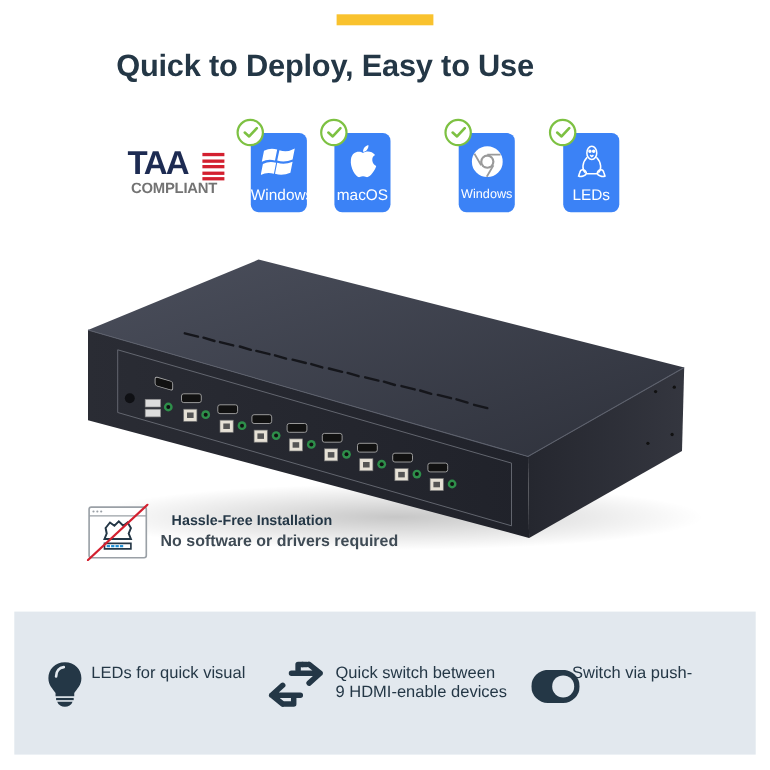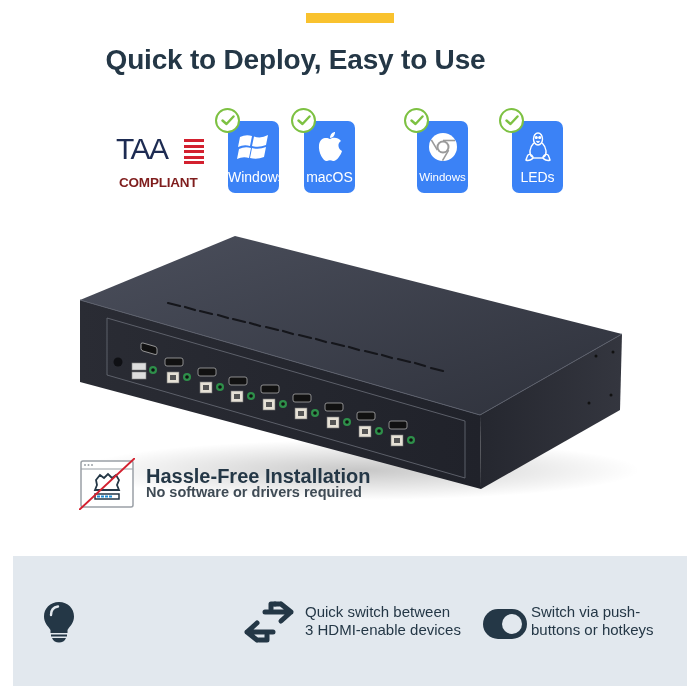--- a/index.html
+++ b/index.html
@@ -5,39 +5,39 @@
   * { box-sizing: border-box; margin: 0; padding: 0; }
   html, body { width: 700px; height: 700px; background: #ffffff; overflow: hidden; }
   body { position: relative; font-family: "Liberation Sans", "DejaVu Sans", sans-serif; color: #243746; }
 
   .accent-bar { position: absolute; left: 306px; top: 13px; width: 88px; height: 10px; background: #f9c22e; }
   .headline { position: absolute; left: 0; top: 44px; width: 591px; text-align: center;
               font-size: 28px; font-weight: bold; color: #243746; letter-spacing: -0.2px; }
 
   
   .taa { position: absolute; left: 116px; top: 134px; width: 92px; height: 50px; }
-  .taa-word { position: absolute; left: 0; top: 0; font-size: 30px; font-weight: normal; color: #1d2b52; letter-spacing: -1.5px; line-height: 30px; }
+  .taa-word { position: absolute; left: 0; top: 0; font-size: 30px; font-weight: bold; color: #1d2b52; letter-spacing: -1.5px; line-height: 30px; }
   .taa-stripes { position: absolute; left: 68px; top: 5px; width: 20px; height: 25px; }
   .taa-stripes div { height: 3px; background: #d3202f; margin-bottom: 2.5px; }
-  .taa-sub { position: absolute; left: 3px; top: 42px; font-size: 13.5px; font-weight: bold; color: #7f1d1d; letter-spacing: -0.2px; line-height: 14px; text-align: right; }
+  .taa-sub { position: absolute; left: 3px; top: 30px; font-size: 13.5px; font-weight: bold; color: #737373; letter-spacing: -0.2px; line-height: 14px; text-align: right; }
 
   
   .os-tile { position: absolute; top: 121px; width: 51px; height: 72px; background: #3b82f6; border-radius: 7px; padding-left: 36px; }
   .os-icon { position: absolute; left: 0; top: 10px; width: 100%; height: 32px; display: flex; justify-content: center; align-items: center; }
   .os-label { position: absolute; left: 0; bottom: 8px; width: 100%; text-align: center; color: #ffffff; font-size: 14px; }
   .os-label.small { font-size: 11.5px; bottom: 10px; }
   .check { position: absolute; top: -13px; left: -13px; width: 25px; height: 25px; border-radius: 50%;
            background: #ffffff; border: 2.5px solid #7dc142; display: flex; justify-content: center; align-items: center; }
 
   
   .device { position: absolute; left: 0; top: 0; width: 700px; height: 520px; pointer-events: none; }
 
   
   .hf-icon { position: absolute; left: 79px; top: 458px; width: 56px; height: 52px; }
-  .hf-title { position: absolute; left: 146px; top: 465px; font-size: 20px; font-weight: bold; color: #243746; }
+  .hf-title { position: absolute; left: 156px; top: 465px; font-size: 13px; font-weight: bold; color: #243746; }
   .hf-sub { position: absolute; left: 146px; top: 484px; font-size: 14.5px; color: #3f4b55; font-weight: bold; }
 
   
   .panel { position: absolute; left: 13px; top: 556px; width: 674px; height: 130px; background: #e2e8ee; }
   .feat-icon { position: absolute; }
   .feat-text { position: absolute; font-size: 15px; line-height: 18px; color: #243746; }
 </style>
 </head>
 <body>
 
@@ -278,38 +278,38 @@
 <div class="panel">
   <div class="feat-icon" style="left:30px; top:45px;">
     <svg width="32" height="42" viewBox="0 0 32 42">
       <path d="M16 1 C7 1 1 7.5 1 15.5 C1 22 5 25 7.5 29 L7.5 32 L24.5 32 L24.5 29 C27 25 31 22 31 15.5 C31 7.5 25 1 16 1 Z" fill="#243746"></path>
       <path d="M8 14 C8 9 11 6 15 5.5" fill="none" stroke="#e2e8ee" stroke-width="2.4" stroke-linecap="round"></path>
       <rect x="8" y="33.5" width="16" height="2" fill="#243746"></rect>
       <path d="M9 37 L23 37 C22 40 19 41.5 16 41.5 C13 41.5 10 40 9 37 Z" fill="#243746"></path>
     </svg>
   </div>
   <div class="feat-text" style="left:70px; top:47px;">
+    <div>LEDs for quick visual</div>
   </div>
 
   <div class="feat-icon" style="left:228px; top:44px;">
     <svg width="56" height="44" viewBox="0 0 56 44" fill="none" stroke="#243746" stroke-width="5" stroke-linejoin="round" stroke-linecap="round">
       <path d="M24 12 L50 12 M40 4 L50 12 L40 21 M34 4 L34 4"></path>
       <path d="M30 9 L30 4 L38 4"></path>
       <path d="M32 32 L6 32 M16 23 L6 32 L16 40"></path>
       <path d="M26 35 L26 40 L18 40"></path>
     </svg>
   </div>
   <div class="feat-text" style="left:292px; top:47px;">
     <div>Quick switch between</div>
-    <div>3 HDMI-enable devices</div>
+    <div>9 HDMI-enable devices</div>
   </div>
 
   <div class="feat-icon" style="left:470px; top:53px;">
     <svg width="44" height="30" viewBox="0 0 44 30">
       <rect x="0" y="0" width="44" height="30" rx="15" fill="#243746"></rect>
       <circle cx="29" cy="15" r="10" fill="#e2e8ee"></circle>
     </svg>
   </div>
-  <div class="feat-text" style="left:518px; top:47px;">
+  <div class="feat-text" style="left:507px; top:47px;">
     <div>Switch via push-</div>
-    <div>buttons or hotkeys</div>
   </div>
 </div>
 
 </body></html>

